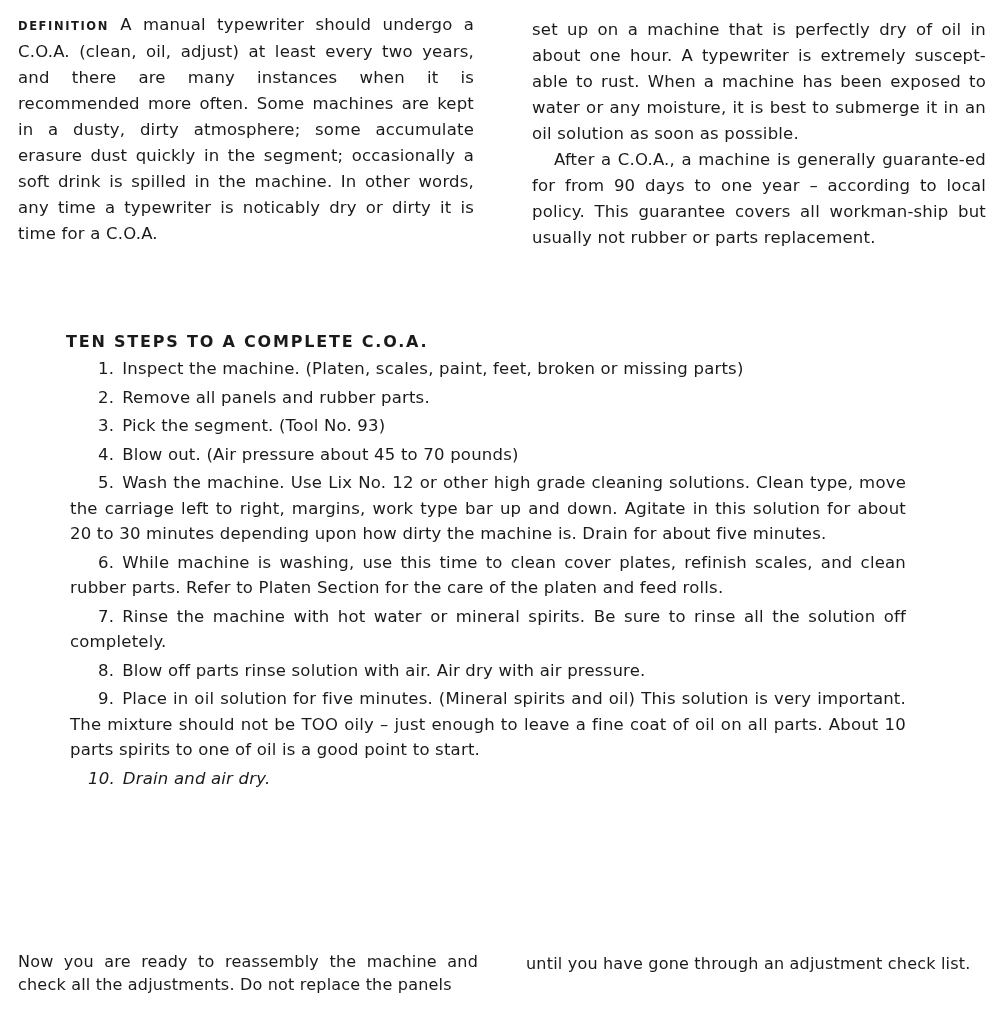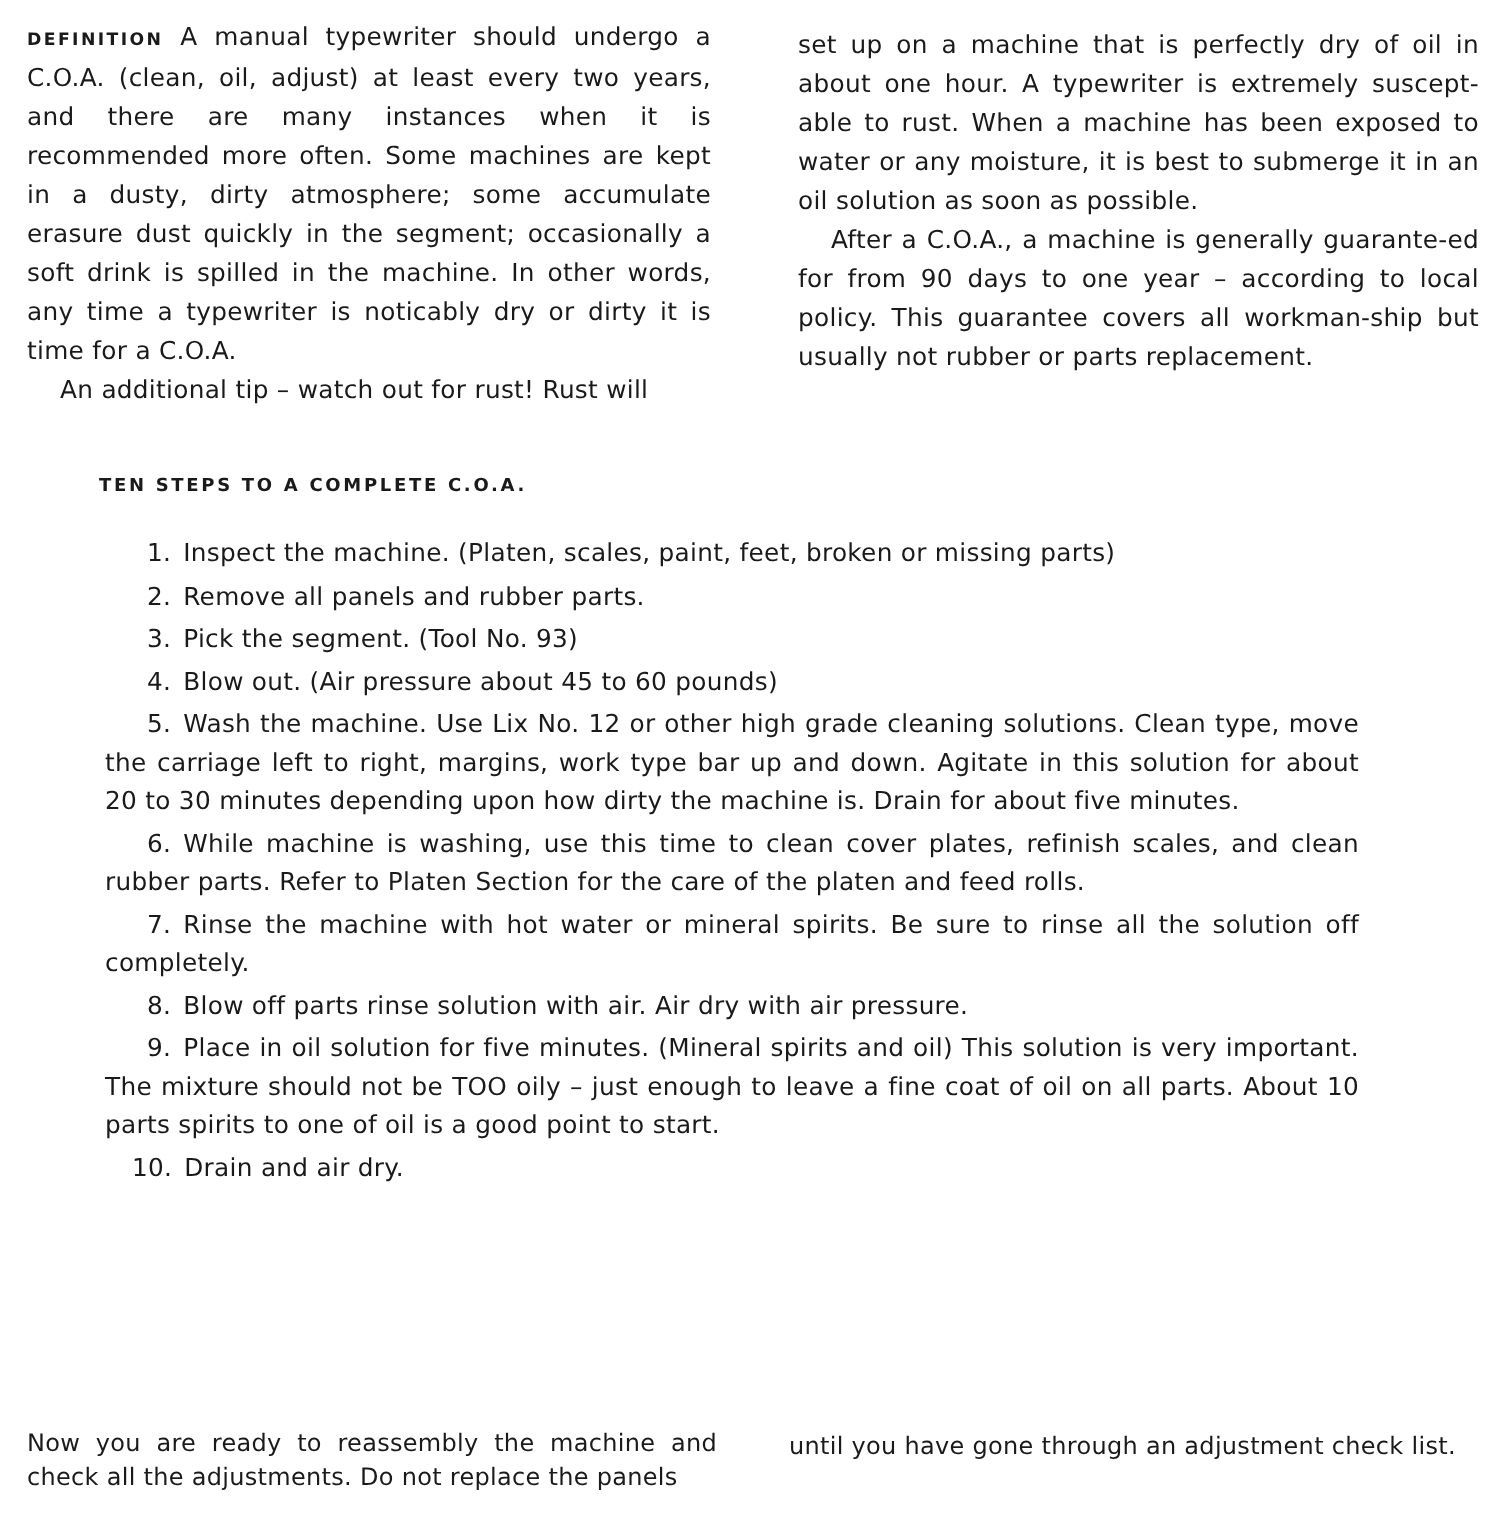--- a/index.html
+++ b/index.html
@@ -29,66 +29,65 @@
       font-weight: bold;
       font-size: 11.5px;
       letter-spacing: 1.6px;
       text-transform: uppercase;
     }
     #def-left { left: 18px; top: 12px; width: 456px; }
     #def-right { left: 532px; top: 17px; width: 454px; }
     #steps-heading {
       position: absolute;
       left: 66px;
-      top: 316px;
+      top: 332px;
       font-family: "DejaVu Sans", sans-serif;
       font-weight: bold;
-      font-size: 12px;
+      font-size: 16px;
       letter-spacing: 1.8px;
     }
     #steps {
       position: absolute;
       left: 70px;
       top: 356px;
       width: 848px;
       font-size: 16.5px;
       line-height: 25.5px;
       letter-spacing: 0.2px;
     }
     .step {
       margin: 0 12px 3px 0;
       text-align: justify;
     }
     .step.short { padding-left: 28px; }
     .step.long { text-indent: 28px; }
-    .step.ten { padding-left: 18px; }
+    .step.ten { padding-left: 18px; font-style: italic; }
     .step-num { margin-right: 8px; }
     #foot-left { left: 18px; top: 950px; width: 460px; font-size: 16px; line-height: 23px; }
     #foot-right { left: 526px; top: 952px; width: 456px; font-size: 16px; line-height: 23px; }
   </style>
 </head>
 <body>
 
 <div class="col" id="def-left">
   <p><span class="smallcaps">Definition</span> <span>A manual typewriter should undergo a C.O.A. (clean, oil, adjust) at least every two years, and there are many instances when it is recommended more often. Some machines are kept in a dusty, dirty atmosphere; some accumulate erasure dust quickly in the segment; occasionally a soft drink is spilled in the machine. In other words, any time a typewriter is noticably dry or dirty it is time for a C.O.A.</span></p>
-  <p class="indent">An additional tip – watch out for rust! Rust will</p>
 </div>
 
 <div class="col" id="def-right">
   <p>set up on a machine that is perfectly dry of oil in about one hour. A typewriter is extremely suscept-able to rust. When a machine has been exposed to water or any moisture, it is best to submerge it in an oil solution as soon as possible.</p>
   <p class="indent">After a C.O.A., a machine is generally guarante-ed for from 90 days to one year – according to local policy. This guarantee covers all workman-ship but usually not rubber or parts replacement.</p>
 </div>
 
 <div id="steps-heading">TEN STEPS TO A COMPLETE C.O.A.</div>
 
 <div id="steps">
   <p class="step short"><span class="step-num">1.</span><span>Inspect the machine. (Platen, scales, paint, feet, broken or missing parts)</span></p>
   <p class="step short"><span class="step-num">2.</span><span>Remove all panels and rubber parts.</span></p>
   <p class="step short"><span class="step-num">3.</span><span>Pick the segment. (Tool No. 93)</span></p>
-  <p class="step short"><span class="step-num">4.</span><span>Blow out. (Air pressure about 45 to 60 pounds)</span></p>
+  <p class="step short"><span class="step-num">4.</span><span>Blow out. (Air pressure about 45 to 70 pounds)</span></p>
   <p class="step long"><span class="step-num">5.</span><span>Wash the machine. Use Lix No. 12 or other high grade cleaning solutions. Clean type, move the carriage left to right, margins, work type bar up and down. Agitate in this solution for about 20 to 30 minutes depending upon how dirty the machine is. Drain for about five minutes.</span></p>
   <p class="step long"><span class="step-num">6.</span><span>While machine is washing, use this time to clean cover plates, refinish scales, and clean rubber parts. Refer to Platen Section for the care of the platen and feed rolls.</span></p>
   <p class="step long"><span class="step-num">7.</span><span>Rinse the machine with hot water or mineral spirits. Be sure to rinse all the solution off completely.</span></p>
   <p class="step long"><span class="step-num">8.</span><span>Blow off parts rinse solution with air. Air dry with air pressure.</span></p>
   <p class="step long"><span class="step-num">9.</span><span>Place in oil solution for five minutes. (Mineral spirits and oil) This solution is very important. The mixture should not be TOO oily – just enough to leave a fine coat of oil on all parts. About 10 parts spirits to one of oil is a good point to start.</span></p>
   <p class="step ten"><span class="step-num">10.</span><span>Drain and air dry.</span></p>
 </div>
 
 <div class="col" id="foot-left">
   <p>Now you are ready to reassembly the machine and check all the adjustments. Do not replace the panels</p>

